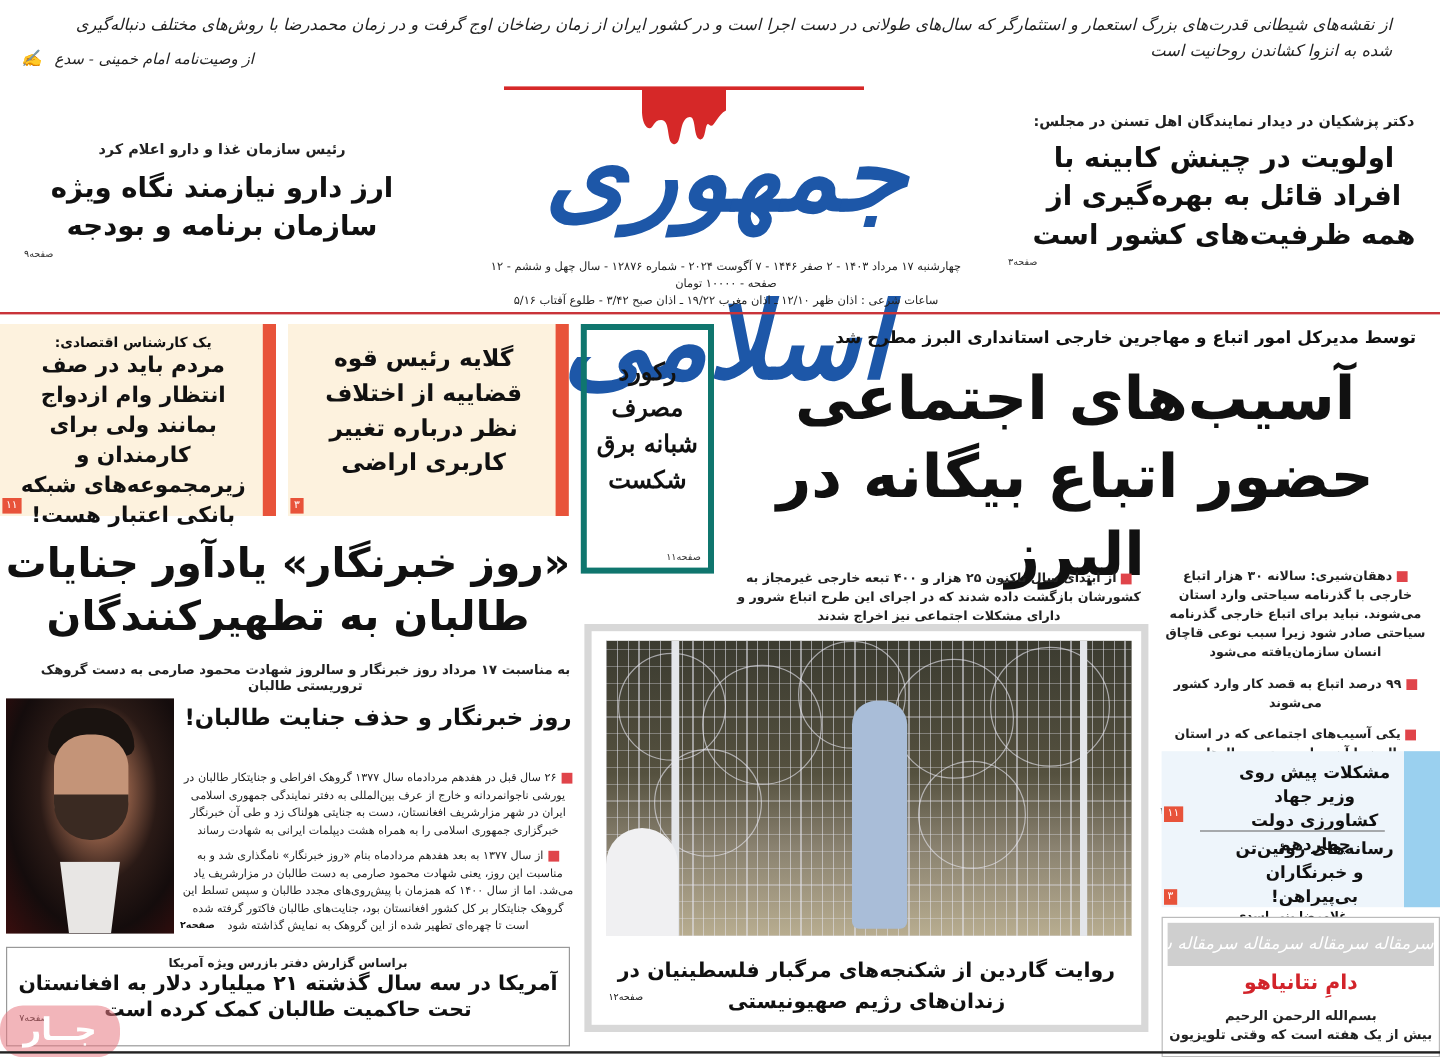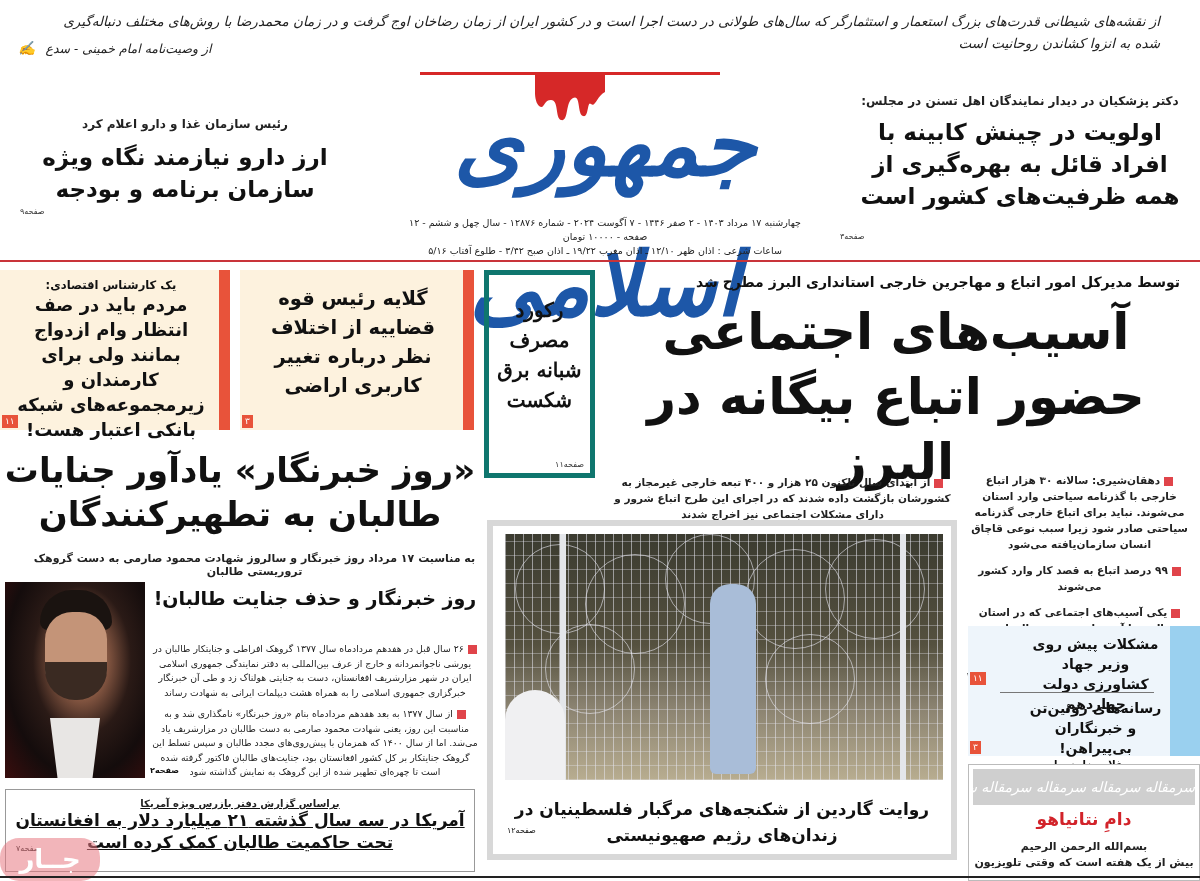--- a/index.html
+++ b/index.html
@@ -83,41 +83,41 @@
   .portrait .shirt { position:absolute; bottom: 0; left: 45px; width: 50px; height: 60px; background: #e8e6e4; clip-path: polygon(0 0, 100% 0, 85% 100%, 15% 100%); }
   .portrait .hair { position:absolute; top: 8px; left: 35px; width: 72px; height: 40px; background: #1a1310; border-radius: 40px 40px 10px 10px; }
   .portrait .face { position:absolute; top: 30px; left: 40px; width: 62px; height: 86px; background: #c49478; border-radius: 30px 30px 34px 34px; }
   .portrait .beard { position:absolute; top: 80px; left: 40px; width: 62px; height: 38px; background: #3a2a22; border-radius: 0 0 30px 30px; }
 
   .sz-head { top: 586px; left: 150px; width: 330px; text-align:center; font-size: 19px; font-weight: bold; line-height: 25px; }
   .sz-body { top: 642px; left: 150px; width: 330px; text-align:center; font-size: 9.3px; line-height: 14.5px; color: #222; }
   .sz-body p { margin-bottom: 7px; }
   .sz-pg { top: 766px; left: 150px; font-size: 8px; font-weight: bold; }
 
-  .usa-box { top: 789px; left: 5px; width: 470px; height: 83px; border: 1px solid #999; text-align:center;text-decoration:underline; }
+  .usa-box { top: 789px; left: 5px; width: 470px; height: 83px; border: 1px solid #999; text-align:center; }
   .usa-kicker { font-size: 10px; font-weight: bold; margin-top: 8px; color: #222; }
   .usa-head { font-size: 17px; font-weight: bold; line-height: 22px; }
   .watermark { top: 838px; left: 0; width: 100px; height: 43px; background: rgba(232,120,130,0.55); color: #fff; font-size: 26px; font-weight: bold; text-align: center; line-height: 43px; border-radius: 19px; }
   .usa-pg { position:absolute; left: 10px; bottom: 18px; font-size: 8px; }
 
   .bottom-rule { top: 876px; left: 0; width: 1200px; height: 2px; background: #222; }
 </style>
 </head>
 <body>
 
 <div class="abs quote">از نقشه‌های شیطانی قدرت‌های بزرگ استعمار و استثمارگر که سال‌های طولانی در دست اجرا است و در کشور ایران از زمان رضاخان اوج گرفت و در زمان محمدرضا با روش‌های مختلف دنباله‌گیری شده به انزوا کشاندن روحانیت است</div>
 <div class="abs quote-src">
   <span>از وصیت‌نامه امام خمینی - سدع</span>
   <span class="sig">✍</span>
 </div>
 
 <div class="abs right-top">
   <div class="side-kicker">دکتر پزشکیان در دیدار نمایندگان اهل تسنن در مجلس:</div>
   <div class="side-head" style="margin-top:8px;">اولویت در چینش کابینه با افراد قائل به بهره‌گیری از همه ظرفیت‌های کشور است</div>
-  <div class="pageno" style="text-align:left; margin-top:20px; margin-left:-20px;">صفحه۳</div>
+  <div class="pageno" style="text-align:left; margin-top:2px; margin-left:-20px;">صفحه۳</div>
 </div>
 
 <div class="abs logo-wrap">
   <div class="logo-bar"></div>
   <svg class="logo-drip" viewBox="0 0 70 50">
     <path d="M0 0 H70 V18 C62 22 60 34 56 30 C52 26 54 44 48 42 C42 40 46 20 38 24 C30 28 34 48 26 46 C20 44 24 26 16 26 C8 26 10 36 4 32 C0 28 0 20 0 18 Z" fill="#d62828"></path>
   </svg>
   <div class="logo-text">جمهوری اسلامی</div>
 </div>
 <div class="abs dateline">

